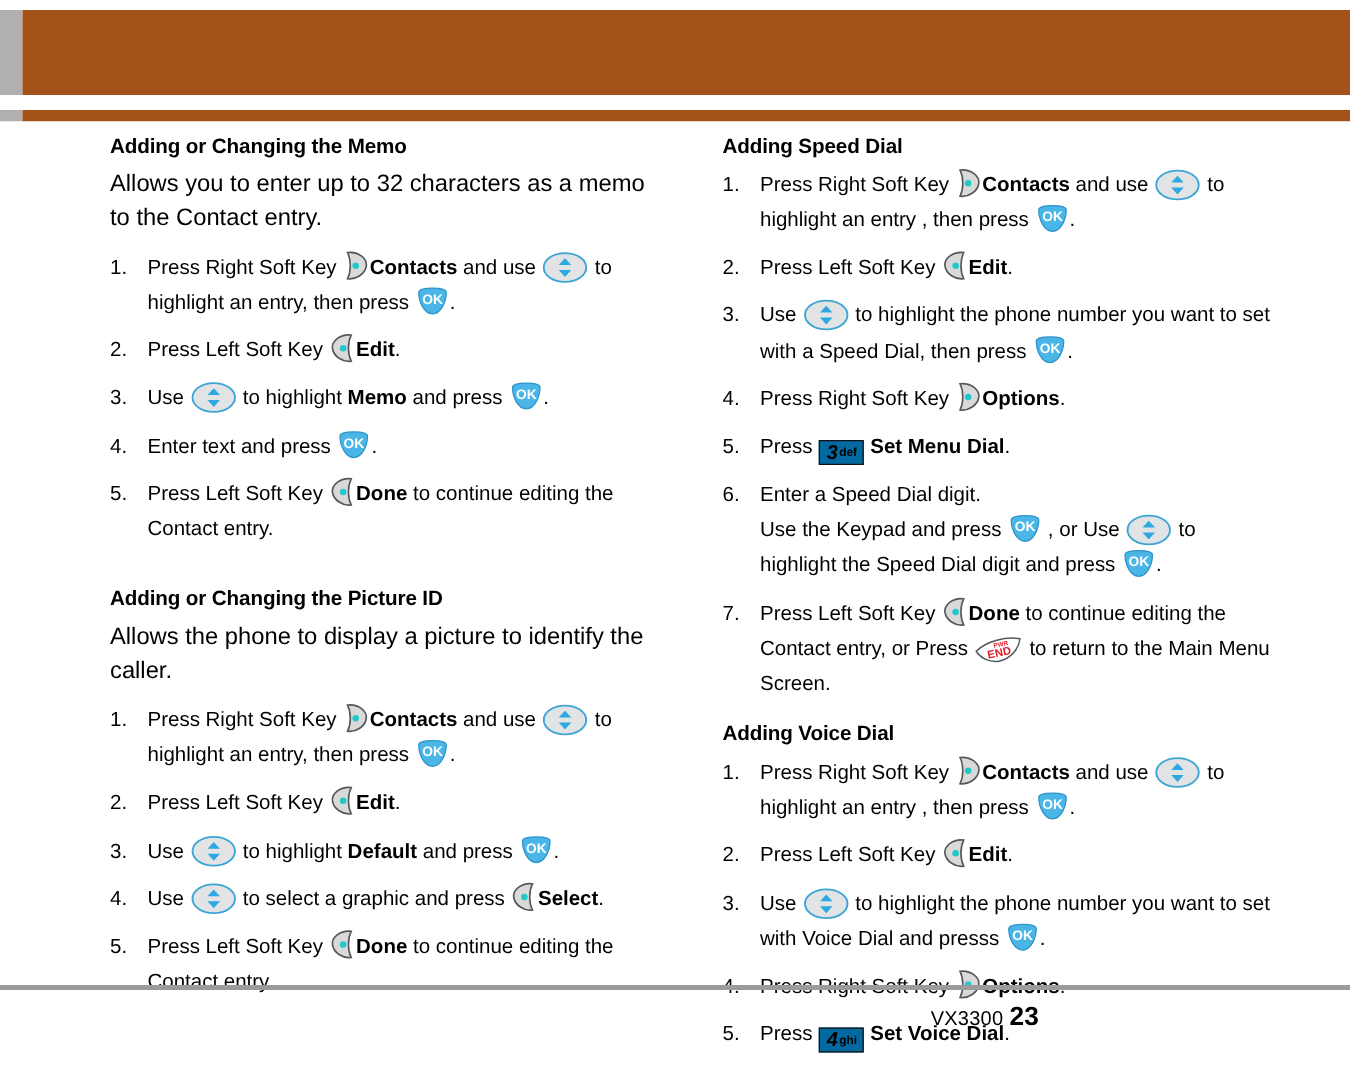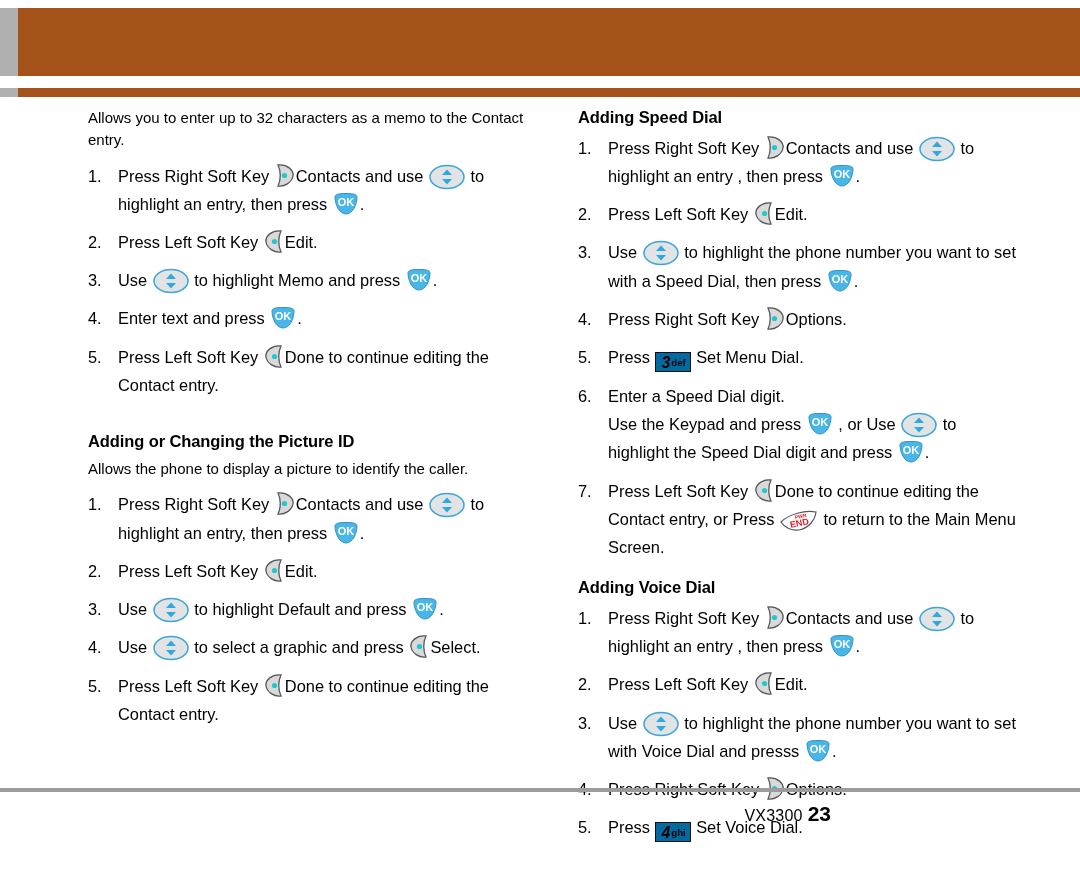--- a/index.html
+++ b/index.html
@@ -28,30 +28,30 @@
 
   
   .col{position:absolute;top:107px;width:440px;}
   .col-left{left:88px;}
   .col-right{left:578px;}
 
   h2.sect{
     font-size:16.5px;font-weight:bold;margin:0 0 6px 0;
     letter-spacing:-.1px;line-height:1.25;
   }
-  p.intro{font-size:15px;margin:0 0 11px 0;line-height:1.45;}
+  p.intro{font-size:19px;margin:0 0 11px 0;line-height:1.45;}
 
   ol.steps{margin:0;padding:0;list-style:none;}
   ol.steps > li{
     position:relative;padding-left:30px;margin-bottom:10px;
     font-size:16.4px;line-height:1.72;
   }
   ol.steps > li .num{position:absolute;left:0;top:0;width:24px;text-align:left;}
   .sub{display:block;}
-  b{font-weight:normal;}
+  b{font-weight:bold;}
   .gap{margin-bottom:14px;}
   .tight{margin-bottom:7px;}
 
   
   .ic{display:inline-block;vertical-align:-6px;position:relative;}
 
   
   .ic-soft{width:22px;height:25px;}
   .ic-soft svg{display:block;}
 
@@ -85,20 +85,21 @@
   <div class="gray"></div>
   <div class="orange"></div>
 </div>
 <div class="hdr-rule">
   <div class="gray"></div>
   <div class="orange"></div>
 </div>
 
 <div class="col col-left">
 
+  <h2 class="sect">Adding or Changing the Memo</h2>
   <p class="intro">Allows you to enter up to 32 characters as a memo to the Contact entry.</p>
 
   <ol class="steps">
     <li>
       <span class="num">1.</span><span>Press Right Soft Key </span><span class="ic ic-soft"><svg viewBox="0 0 22 25">
             <path d="M4 2 C13 1, 20 7, 19 13 C18 19, 11 24, 4 23 C7 17, 7 8, 4 2 Z" fill="#d9d9d9" stroke="#55575a" stroke-width="1.3"></path>
             <ellipse cx="10.5" cy="12.5" rx="2.6" ry="2.6" fill="#1fc9c9"></ellipse>
           </svg></span><b>Contacts</b><span> and use </span><span class="ic ic-nav"><svg viewBox="0 0 38 26">
             <ellipse cx="19" cy="13" rx="17" ry="11.5" fill="#e2e3e4" stroke="#3ba5d6" stroke-width="1.5"></ellipse>
             <path d="M19 5.5 L24 11 L14 11 Z" fill="#2ba9e0"></path>

